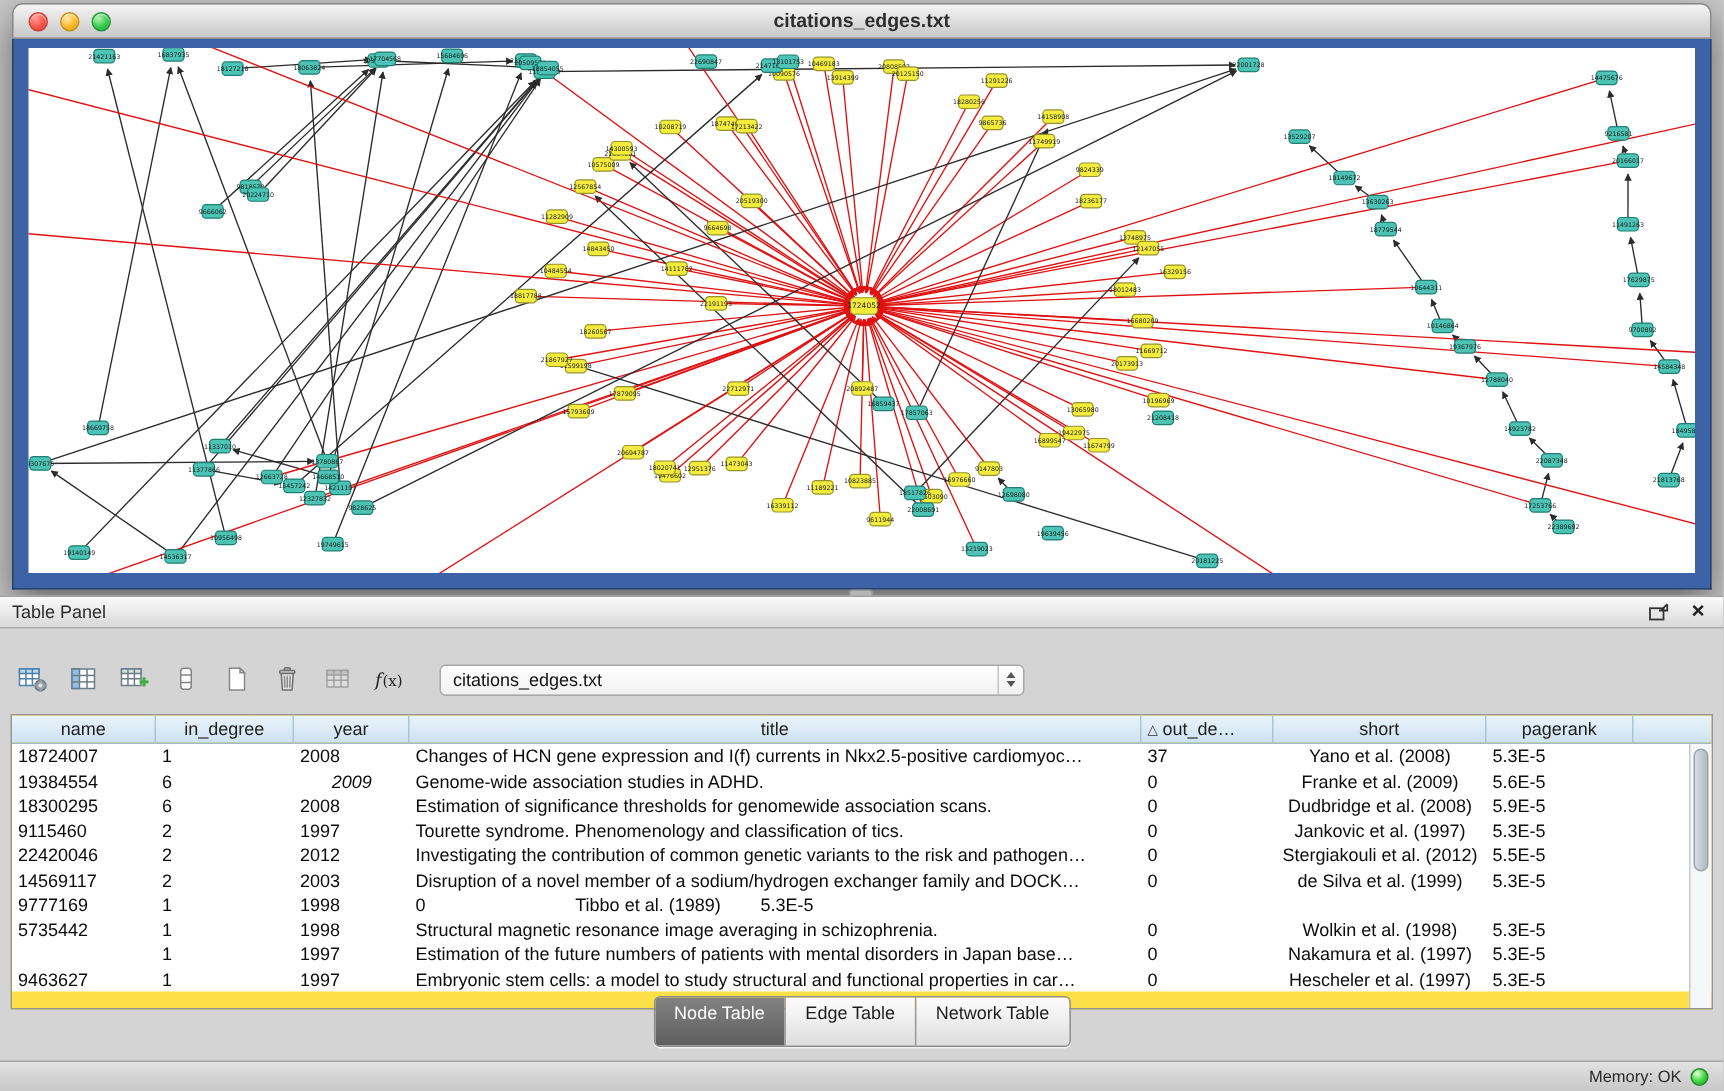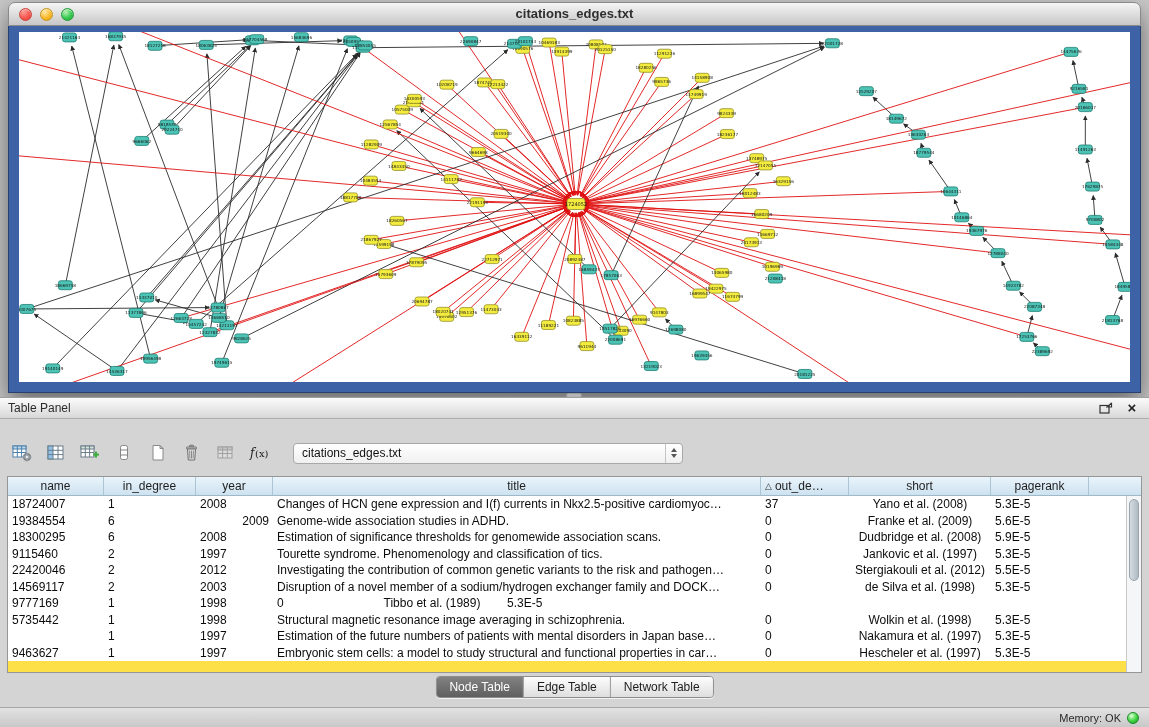--- a/index.html
+++ b/index.html
@@ -54,21 +54,21 @@
   .th-fill { flex:1; border-right:none; }
   .tbody { background:#fff; }
   .tr { display:flex; height:16.5px; }
   .td { font-size:12px; line-height:16.5px; color:#0c0c0c; padding:0 4px; white-space:nowrap; overflow:hidden; }
   .vscroll { position:absolute; right:0; top:19px; bottom:0; width:15px; background:#f4f6f8; border-left:1px solid #c9c9c9; }
   .vthumb { position:absolute; left:2px; right:2px; top:3px; height:82px; border-radius:6px;
     background:linear-gradient(90deg,#d6dde2,#aeb9c1); border:1px solid #9aa5ad; }
 
   .tabs { position:absolute; bottom:9px; left:50%; transform:translateX(-50%); display:flex;
     border:1px solid #8d8d8d; border-radius:4px; overflow:hidden; box-shadow:0 1px 0 rgba(255,255,255,.7); }
-  .tab { height:20px; line-height:20px; padding:0 13px; font-size:12px; color:#1d1d1d;
+  .tab { height:32px; line-height:20px; padding:0 13px; font-size:12px; color:#1d1d1d;
     background:linear-gradient(#fdfdfd,#dedede); border-left:1px solid #9c9c9c; }
   .tab:first-child { border-left:none; }
   .tab.selected { background:linear-gradient(#828282,#5f5f5f); color:#fff; }
 
   
   .statusbar { position:absolute; left:0; top:707px; width:1149px; height:20px;
     background:linear-gradient(#e2e2e2,#c8c8c8); border-top:1px solid #a6a6a6;
     display:flex; align-items:center; justify-content:flex-end; padding-right:10px; gap:6px; }
   .mem-label { font-size:11px; color:#2a2a2a; }
   .mem-orb { width:12px; height:12px; border-radius:50%;
@@ -858,21 +858,21 @@
           <div class="td" style="width: 92px; text-align: left;">1</div>
           <div class="td" style="width: 77px; text-align: left;">2008</div>
           <div class="td" style="width: 488px; text-align: left;">Changes of HCN gene expression and I(f) currents in Nkx2.5-positive cardiomyoc…</div>
           <div class="td" style="width: 88px; text-align: left;">37</div>
           <div class="td" style="width: 142px; text-align: center;">Yano et al. (2008)</div>
           <div class="td" style="width: 98px; text-align: left;">5.3E-5</div>
         </div>
         <div class="tr">
           <div class="td" style="width: 96px; text-align: left;">19384554</div>
           <div class="td" style="width: 92px; text-align: left;">6</div>
-          <div class="td" style="width: 77px; text-align: right;">2009</div>
+          <div class="td" style="width: 77px; text-align: center; font-style: italic;">2009</div>
           <div class="td" style="width: 488px; text-align: left;">Genome-wide association studies in ADHD.</div>
           <div class="td" style="width: 88px; text-align: left;">0</div>
           <div class="td" style="width: 142px; text-align: center;">Franke et al. (2009)</div>
           <div class="td" style="width: 98px; text-align: left;">5.6E-5</div>
         </div>
         <div class="tr">
           <div class="td" style="width: 96px; text-align: left;">18300295</div>
           <div class="td" style="width: 92px; text-align: left;">6</div>
           <div class="td" style="width: 77px; text-align: left;">2008</div>
           <div class="td" style="width: 488px; text-align: left;">Estimation of significance thresholds for genomewide association scans.</div>
@@ -897,21 +897,21 @@
           <div class="td" style="width: 88px; text-align: left;">0</div>
           <div class="td" style="width: 142px; text-align: center;">Stergiakouli et al. (2012)</div>
           <div class="td" style="width: 98px; text-align: left;">5.5E-5</div>
         </div>
         <div class="tr">
           <div class="td" style="width: 96px; text-align: left;">14569117</div>
           <div class="td" style="width: 92px; text-align: left;">2</div>
           <div class="td" style="width: 77px; text-align: left;">2003</div>
           <div class="td" style="width: 488px; text-align: left;">Disruption of a novel member of a sodium/hydrogen exchanger family and DOCK…</div>
           <div class="td" style="width: 88px; text-align: left;">0</div>
-          <div class="td" style="width: 142px; text-align: center;">de Silva et al. (1998)</div>
+          <div class="td" style="width: 142px; text-align: center;">de Silva et al. (1999)</div>
           <div class="td" style="width: 98px; text-align: left;">5.3E-5</div>
         </div>
         <div class="tr">
           <div class="td" style="width: 96px; text-align: left;">9777169</div>
           <div class="td" style="width: 92px; text-align: left;">1</div>
           <div class="td" style="width: 77px; text-align: left;">1998</div>
           <div class="td" style="width: 88px; text-align: left;">0</div>
           <div class="td" style="width: 142px; text-align: center;">Tibbo et al. (1989)</div>
           <div class="td" style="width: 98px; text-align: left;">5.3E-5</div>
         </div>

